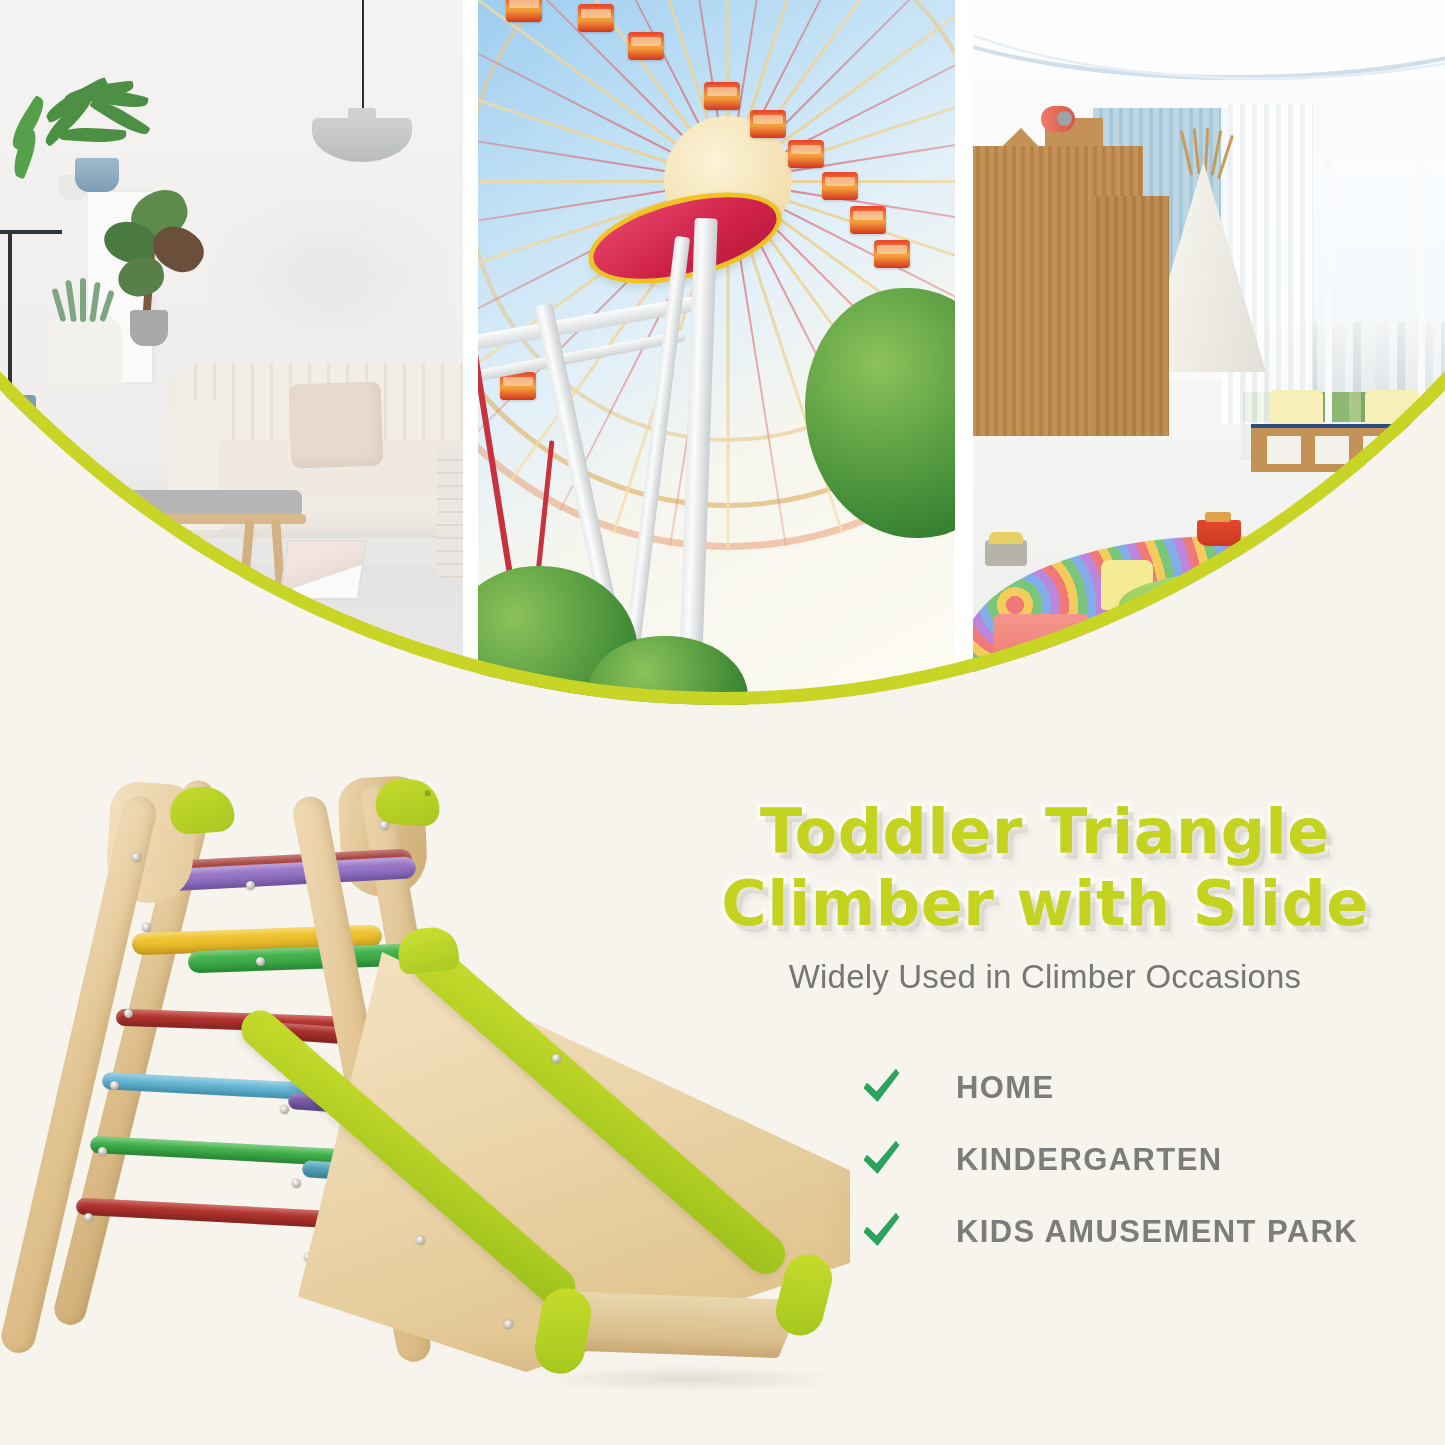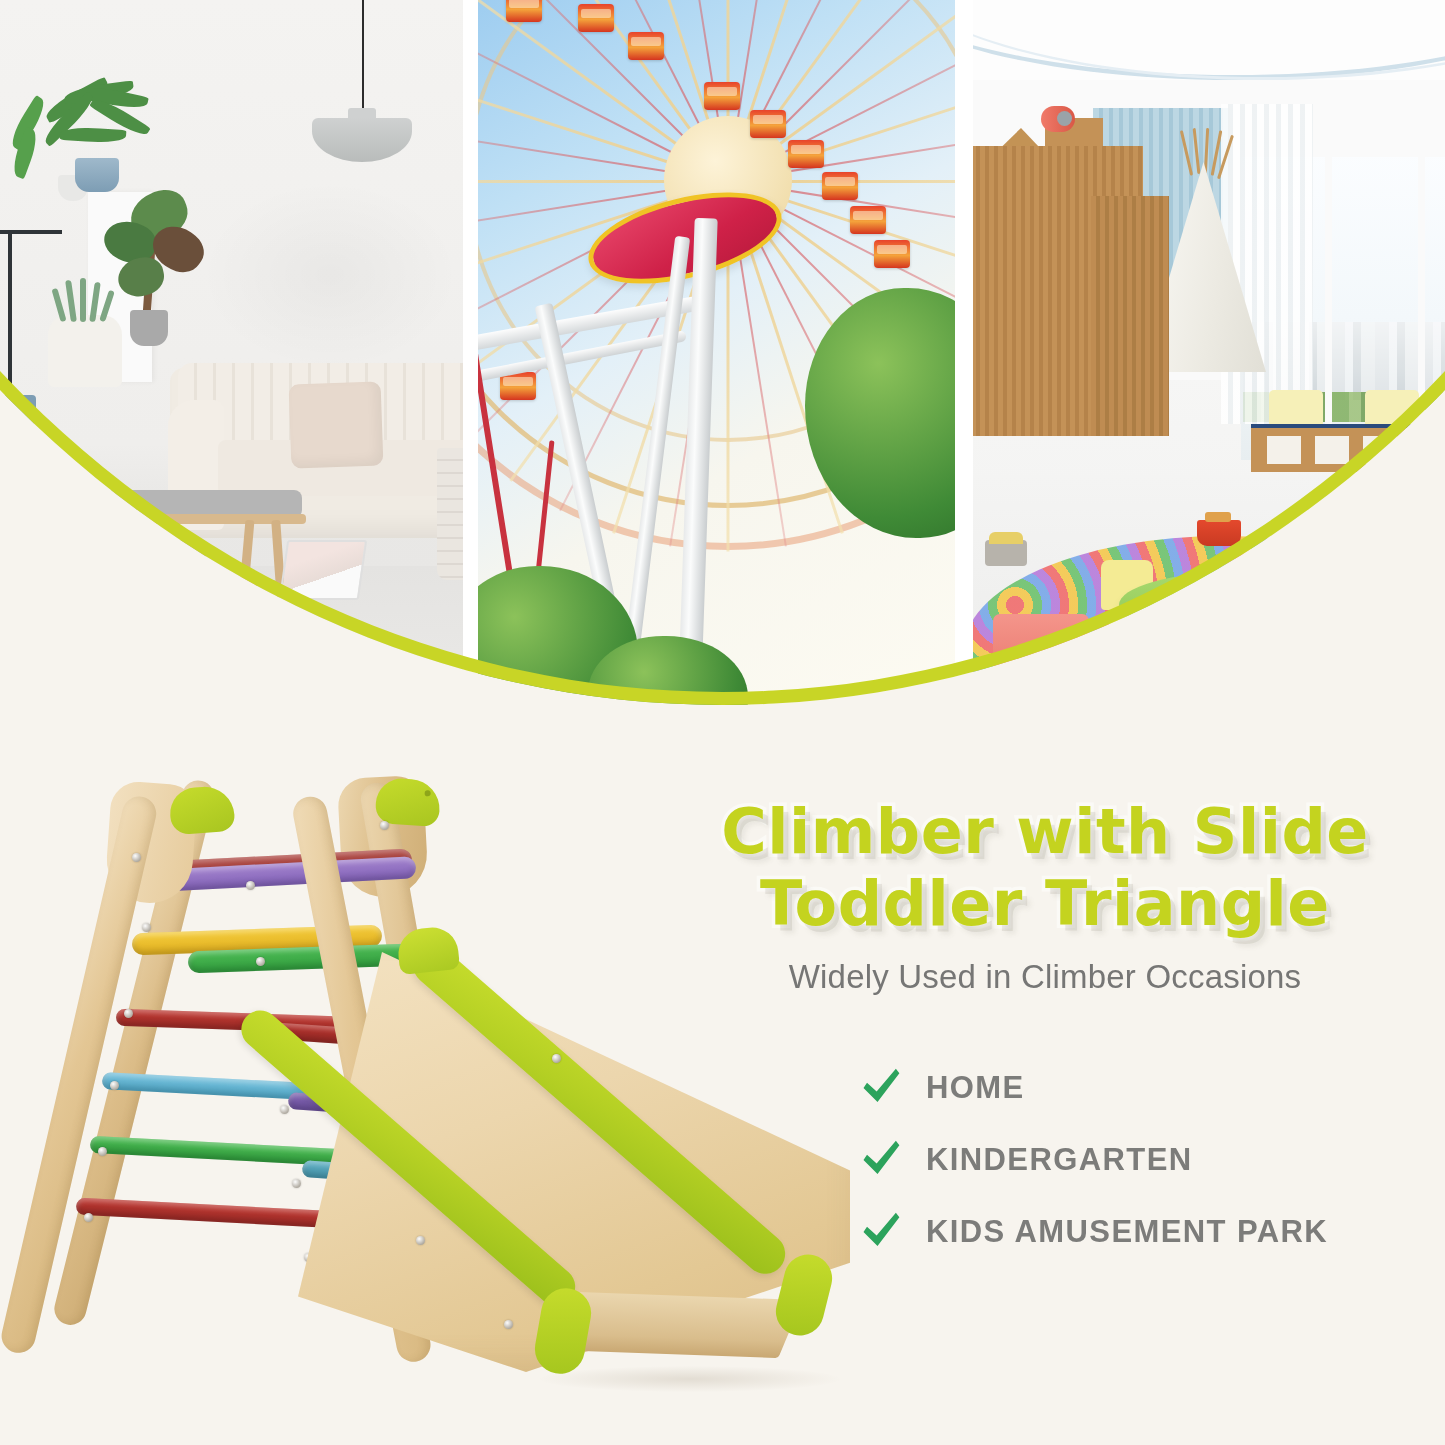--- a/index.html
+++ b/index.html
@@ -472,21 +472,21 @@
   .headline .ln{ display:block; }
   .subhead{
     margin-top:18px;
     text-align:center;
     font-size:33px;
     color:#767675;
     letter-spacing:.2px;
   }
   .checklist{ margin-top:56px; padding-left:160px; }
   .check-row{
-    display:flex; align-items:center; gap:24px;
+    display:flex; align-items:center; gap:54px;
     height:72px;
   }
   .check-icon{ flex:0 0 auto; width:42px; height:42px; }
   .check-label{
     font-size:31px; font-weight:bold; color:#7c7c7a; letter-spacing:1.4px;
   }
 </style>
 </head>
 <body>
 
@@ -748,22 +748,22 @@
         <div class="slide-lip2"></div>
         <div class="screw" style="left:176px; top:300px;"></div>
         <div class="screw" style="left:264px; top:384px;"></div>
         <div class="screw" style="left:312px; top:118px;"></div>
       </div>
     </div>
 
     <div class="copy">
 
       <div class="headline">
+        <span class="ln">Toddler Triangle</span>
         <span class="ln">Climber with Slide</span>
-        <span class="ln">Toddler Triangle</span>
       </div>
 
       <div class="subhead">Widely Used in Climber Occasions</div>
 
       <div class="checklist">
 
         <div class="check-row">
           <span class="check-icon">
             <svg viewBox="0 0 48 48" width="42" height="42" aria-hidden="true">
               <path d="M4 24 L8 18 L19 28 L41 2 L45 7 L20 40 Z" fill="#2ca35c"></path>

